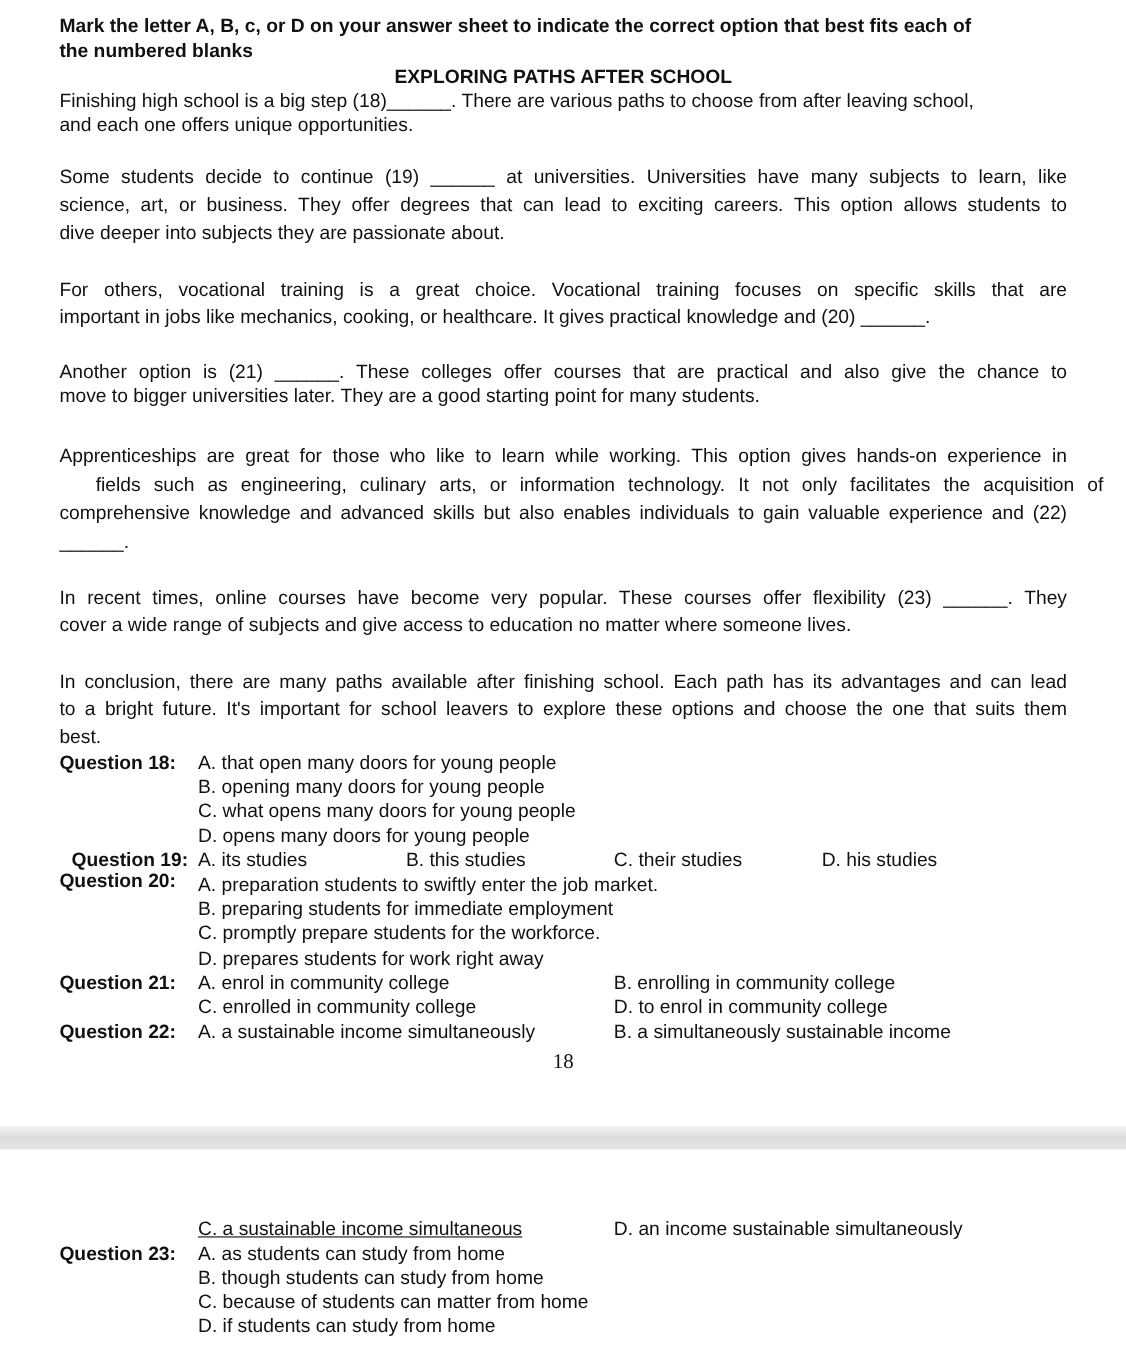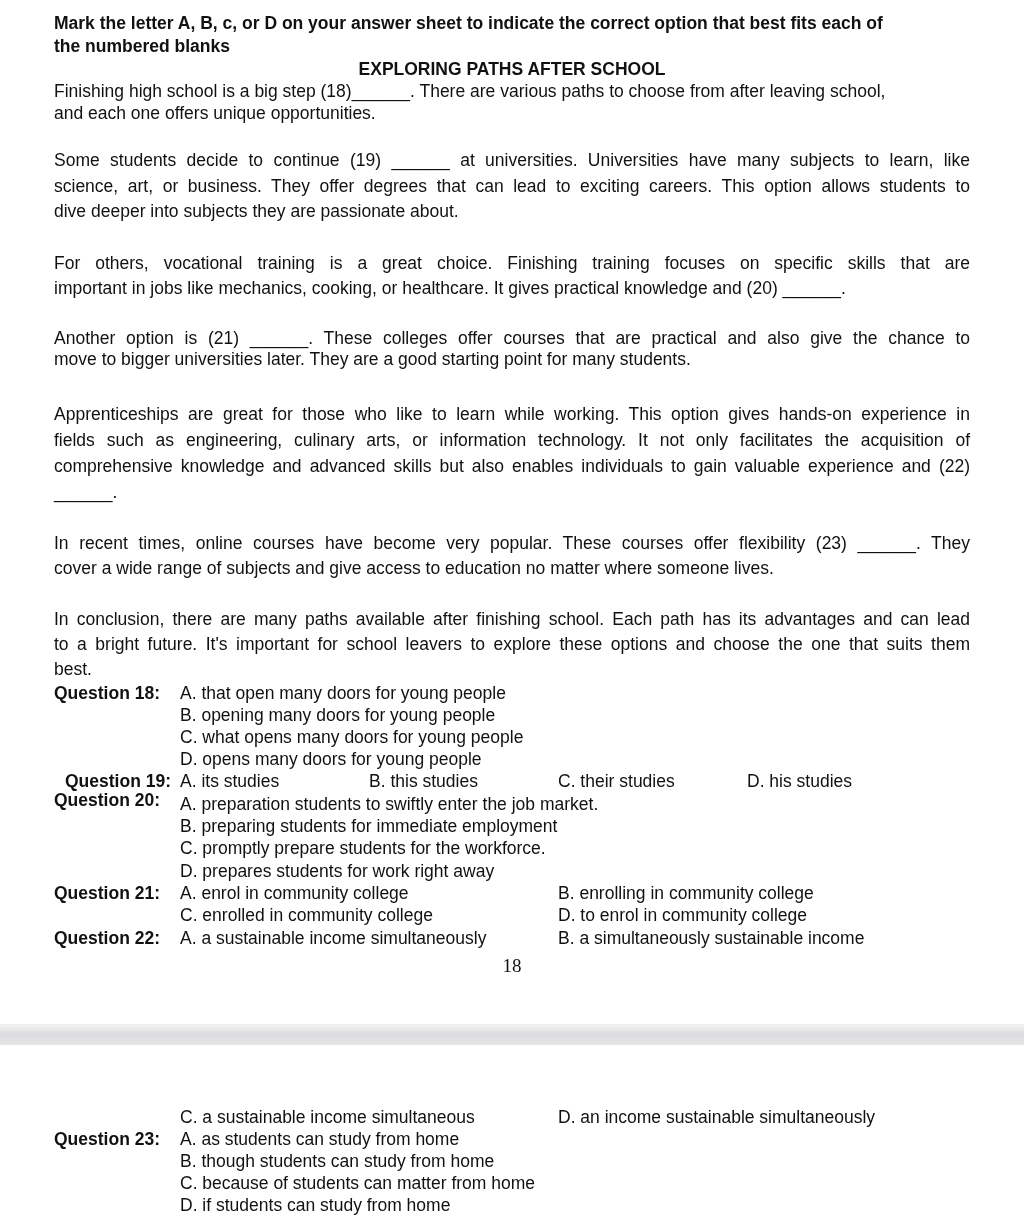--- a/index.html
+++ b/index.html
@@ -27,28 +27,28 @@
 
   <div class="title" style="top:58px; line-height:22px;">EXPLORING PATHS AFTER SCHOOL</div>
 
   <div class="line" style="top:80px;">Finishing high school is a big step (18)______. There are various paths to choose from after leaving school,</div>
   <div class="line" style="top:102px;">and each one offers unique opportunities.</div>
 
   <div class="line justify" style="top:149px;">Some students decide to continue (19) ______ at universities. Universities have many subjects to learn, like</div>
   <div class="line justify" style="top:175px;">science, art, or business. They offer degrees that can lead to exciting careers. This option allows students to</div>
   <div class="line" style="top:200px;">dive deeper into subjects they are passionate about.</div>
 
-  <div class="line justify" style="top:252px;">For others, vocational training is a great choice. Finishing training focuses on specific skills that are</div>
+  <div class="line justify" style="top:252px;">For others, vocational training is a great choice. Vocational training focuses on specific skills that are</div>
   <div class="line" style="top:277px;">important in jobs like mechanics, cooking, or healthcare. It gives practical knowledge and (20) ______.</div>
 
   <div class="line justify" style="top:327px;">Another option is (21) ______. These colleges offer courses that are practical and also give the chance to</div>
   <div class="line" style="top:348px;">move to bigger universities later. They are a good starting point for many students.</div>
 
   <div class="line justify" style="top:403px;">Apprenticeships are great for those who like to learn while working. This option gives hands-on experience in</div>
-  <div class="line justify" style="top:429px;">fields such as engineering, culinary arts, or information technology. It not only facilitates the acquisition of</div>
+  <div class="line justify" style="top:429px;margin-left:33px;">fields such as engineering, culinary arts, or information technology. It not only facilitates the acquisition of</div>
   <div class="line justify" style="top:455px;">comprehensive knowledge and advanced skills but also enables individuals to gain valuable experience and (22)</div>
   <div class="line" style="top:481px;">______.</div>
 
   <div class="line justify" style="top:532px;">In recent times, online courses have become very popular. These courses offer flexibility (23) ______. They</div>
   <div class="line" style="top:557px;text-align:right;">cover a wide range of subjects and give access to education no matter where someone lives.</div>
 
   <div class="line justify" style="top:608px;">In conclusion, there are many paths available after finishing school. Each path has its advantages and can lead</div>
   <div class="line justify" style="top:633px;">to a bright future. It's important for school leavers to explore these options and choose the one that suits them</div>
   <div class="line" style="top:658px;">best.</div>
 
@@ -77,21 +77,21 @@
   <div class="opt" style="left:558px; top:905px;">D. to enrol in community college</div>
 
   <div class="qlabel" style="top:928px;">Question 22:</div>
   <div class="opt" style="left:180px; top:928px;">A. a sustainable income simultaneously</div>
   <div class="opt" style="left:558px; top:928px;">B. a simultaneously sustainable income</div>
 
   <div class="pagenum" style="top:955px;">18</div>
 
   <div class="separator"></div>
 
-  <div class="opt" style="left:180px; top:1107px;">C. a sustainable income simultaneous</div>
+  <div class="opt" style="left:180px; top:1107px;text-decoration:underline;">C. a sustainable income simultaneous</div>
   <div class="opt" style="left:558px; top:1107px;">D. an income sustainable simultaneously</div>
 
   <div class="qlabel" style="top:1129px;">Question 23:</div>
   <div class="opt" style="left:180px; top:1129px;">A. as students can study from home</div>
   <div class="opt" style="left:180px; top:1151px;">B. though students can study from home</div>
   <div class="opt" style="left:180px; top:1173px;">C. because of students can matter from home</div>
   <div class="opt" style="left:180px; top:1195px;">D. if students can study from home</div>
 
 </div>
 

